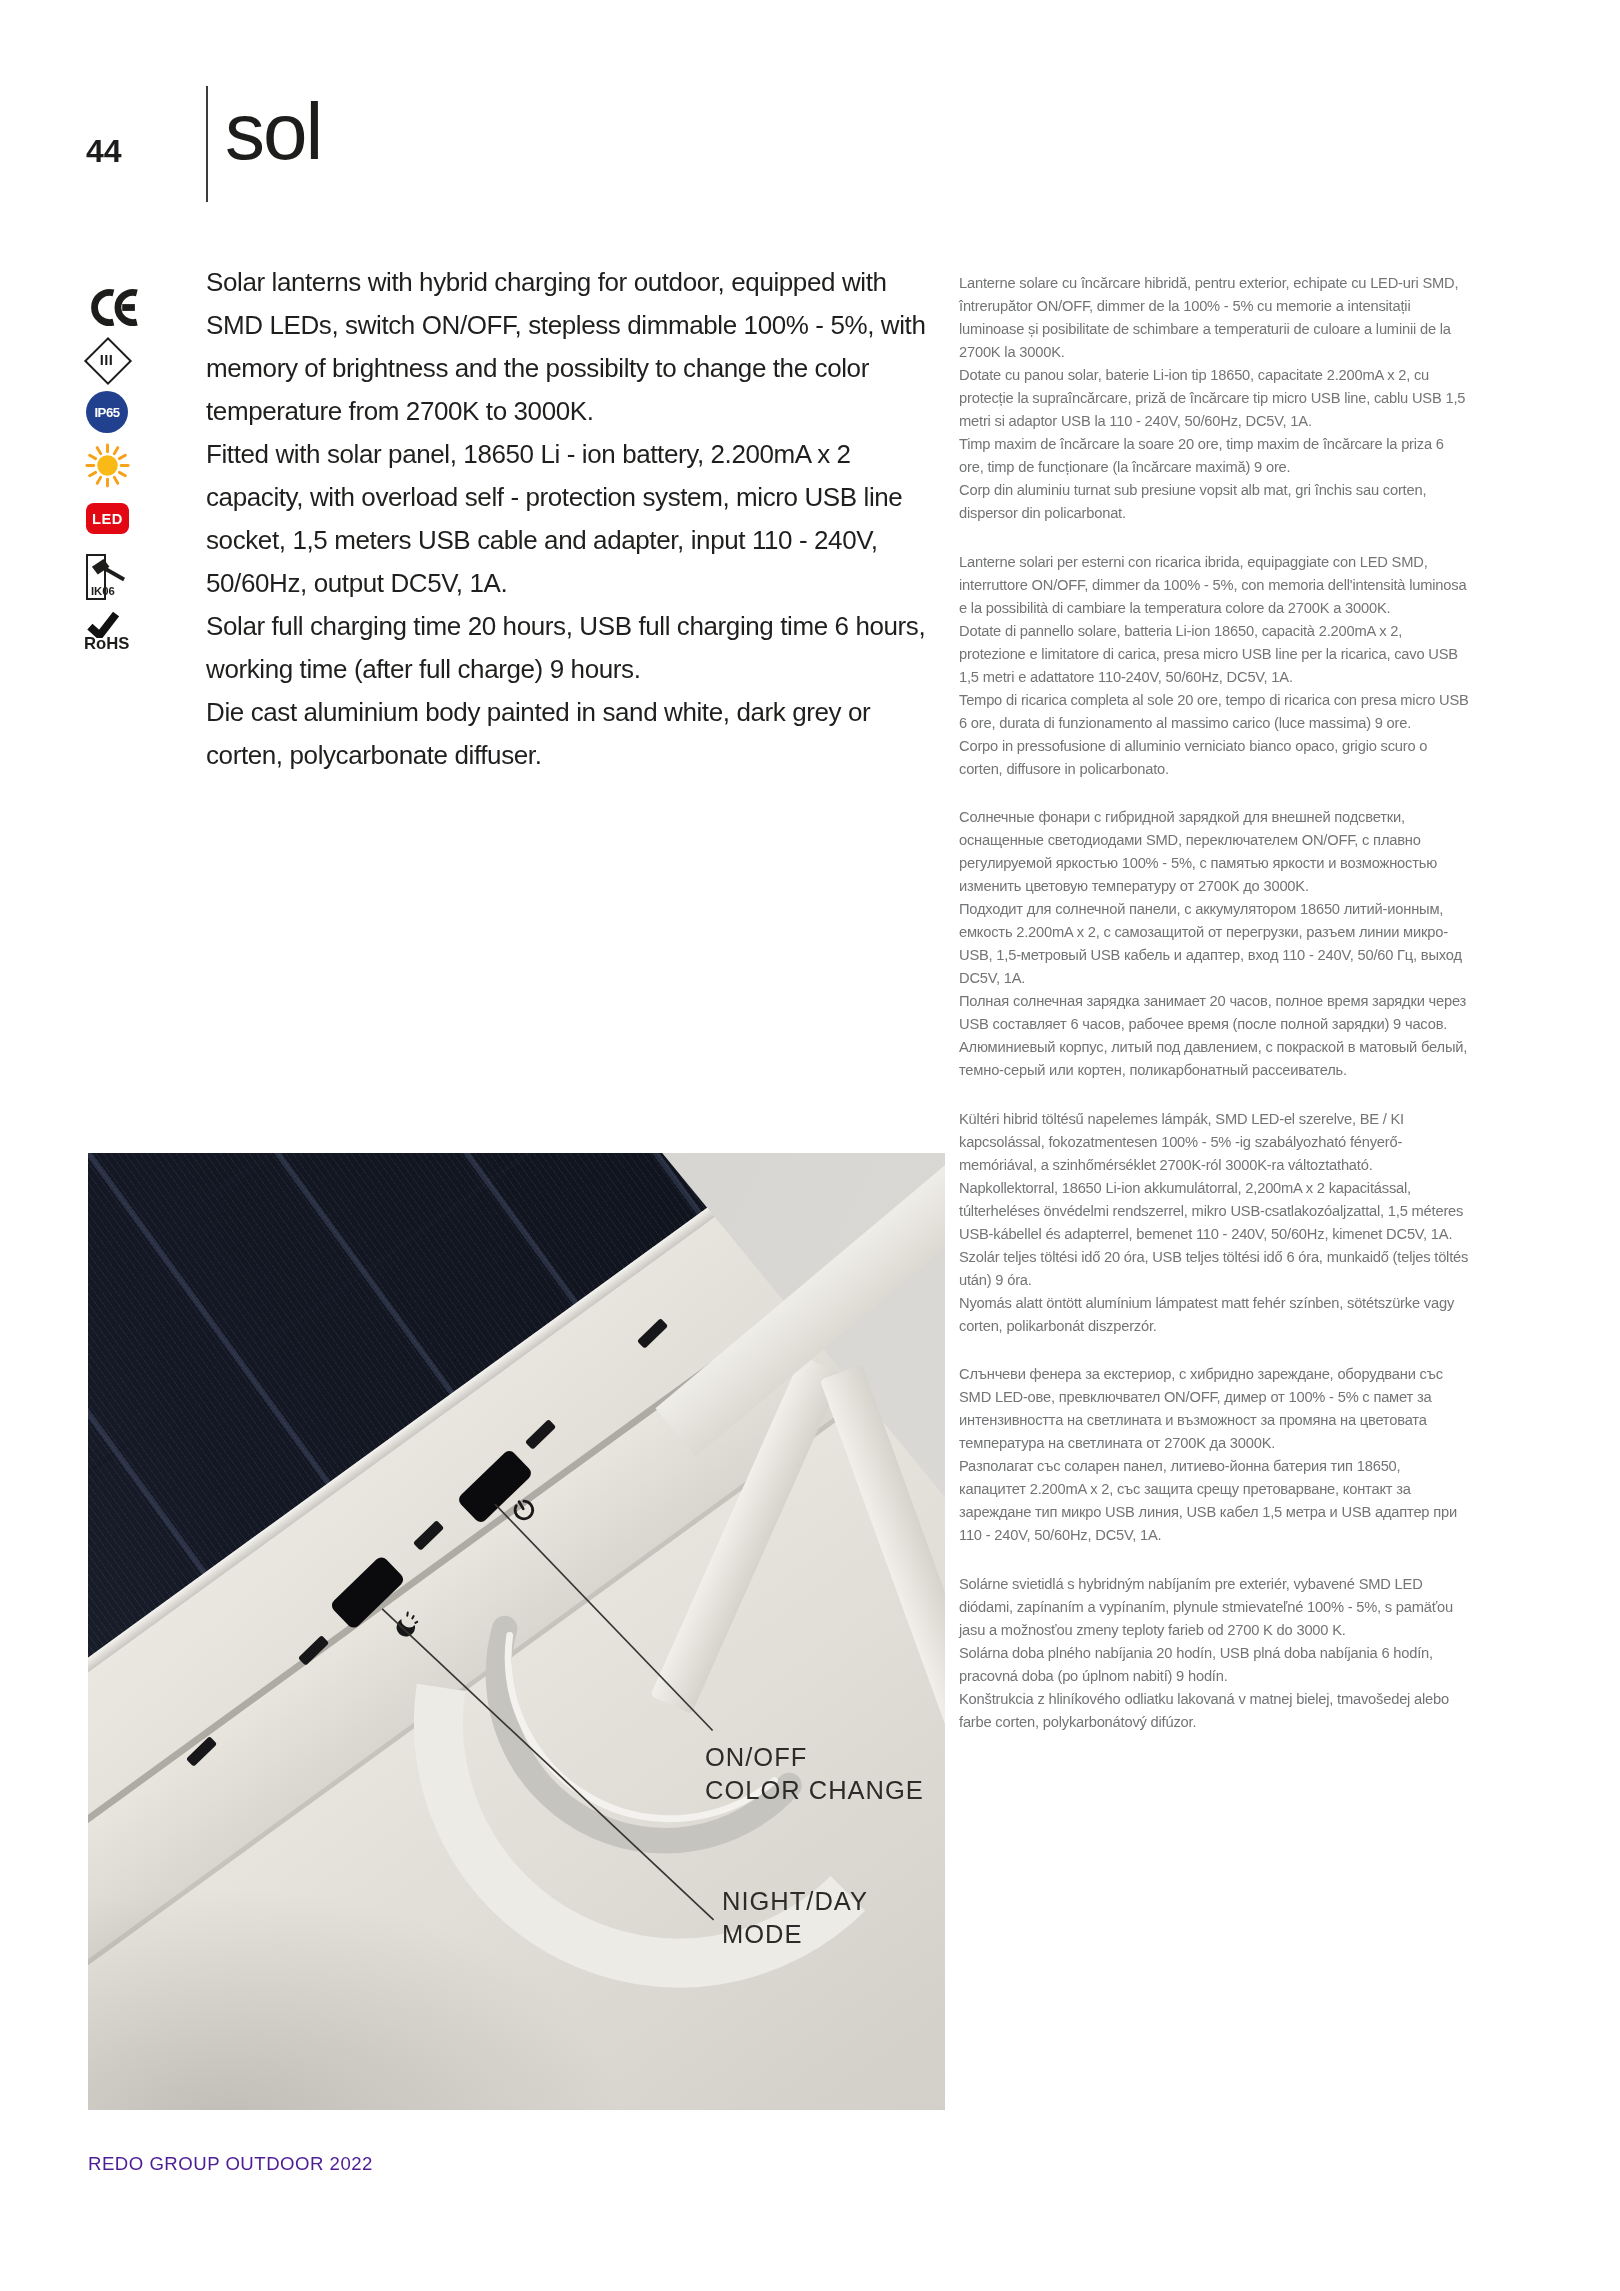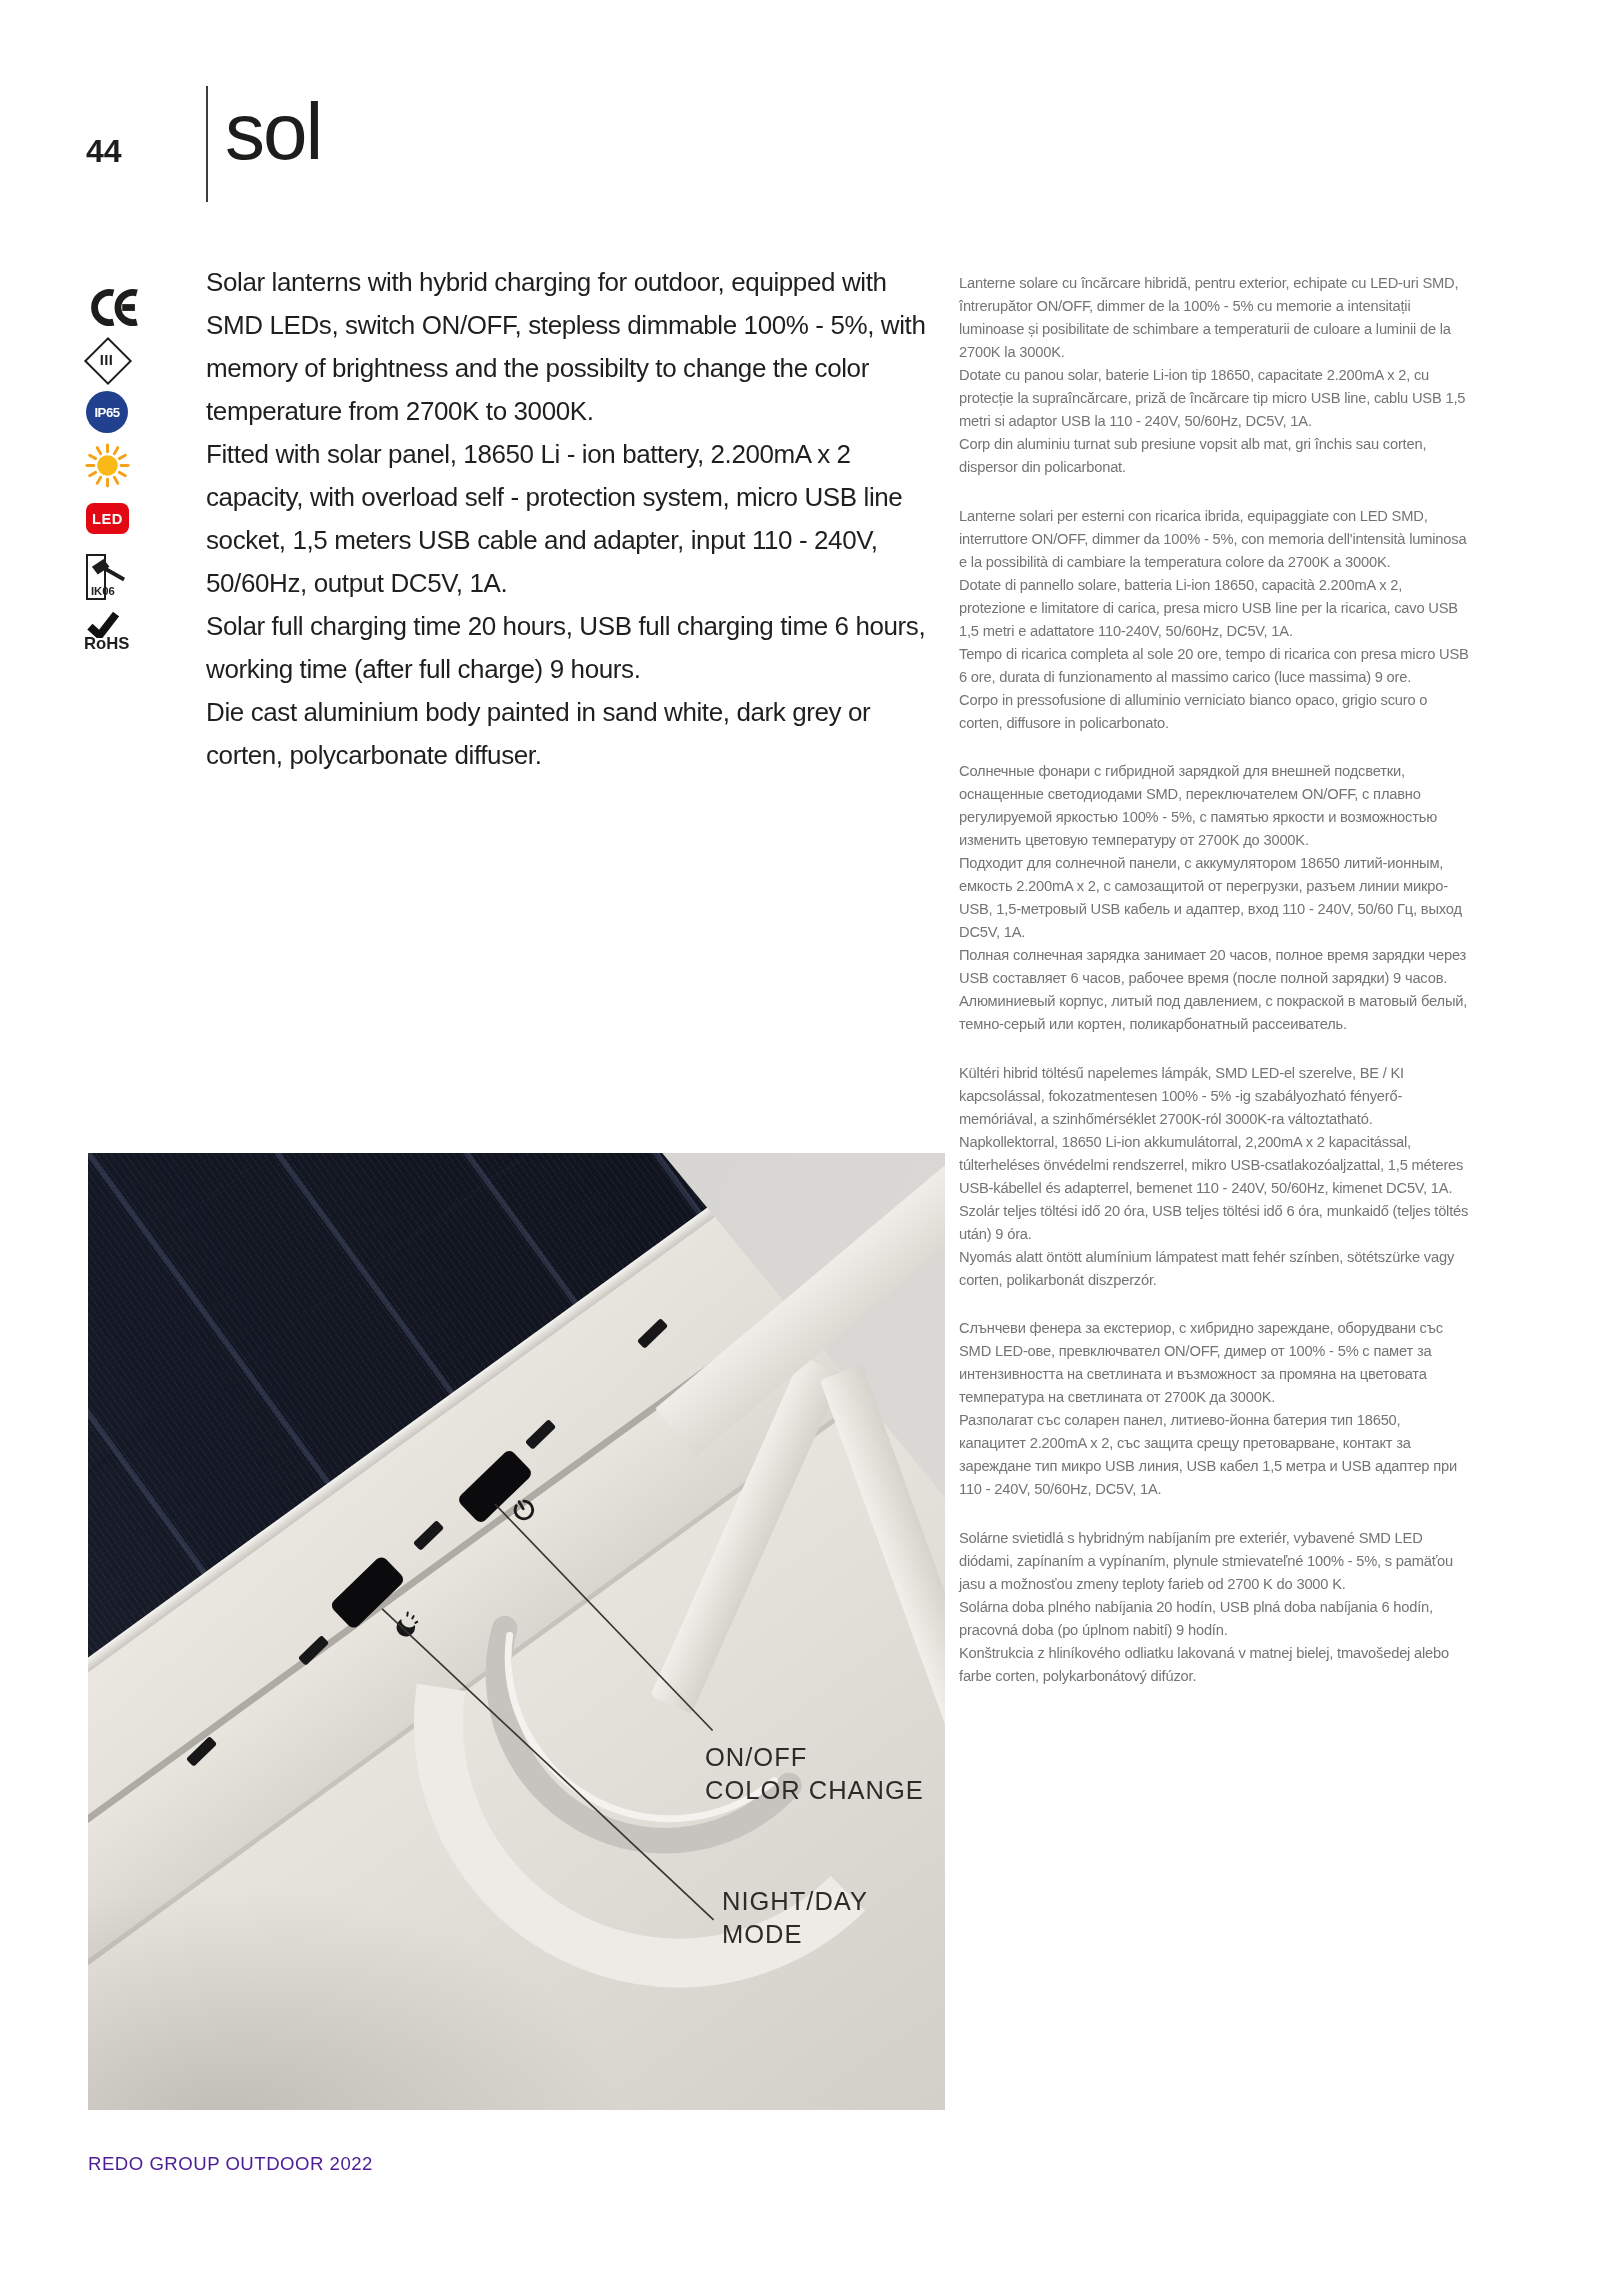--- a/index.html
+++ b/index.html
@@ -154,20 +154,21 @@
       <p>Fitted with solar panel, 18650 Li - ion battery, 2.200mA x 2 capacity, with overload self - protection system, micro USB line socket, 1,5 meters USB cable and adapter, input 110 - 240V, 50/60Hz, output DC5V, 1A.</p>
       <p>Solar full charging time 20 hours, USB full charging time 6 hours, working time (after full charge) 9 hours.</p>
       <p>Die cast aluminium body painted in sand white, dark grey or corten, polycarbonate diffuser.</p>
     </div>
 
   <div class="translations">
       <div class="lang-block">
       <div>
           <p>Lanterne solare cu încărcare hibridă, pentru exterior, echipate cu LED-uri SMD, întrerupător ON/OFF, dimmer de la 100% - 5% cu memorie a intensitații luminoase și posibilitate de schimbare a temperaturii de culoare a luminii de la 2700K la 3000K.</p>
           <p>Dotate cu panou solar, baterie Li-ion tip 18650, capacitate 2.200mA x 2, cu protecție la supraîncărcare, priză de încărcare tip micro USB line, cablu USB 1,5 metri si adaptor USB la 110 - 240V, 50/60Hz, DC5V, 1A.</p>
+          <p>Timp maxim de încărcare la soare 20 ore, timp maxim de încărcare la priza 6 ore, timp de funcționare (la încărcare maximă) 9 ore.</p>
           <p>Corp din aluminiu turnat sub presiune vopsit alb mat, gri închis sau corten, dispersor din policarbonat.</p>
         </div>
     </div>
       <div class="lang-block">
       <div>
           <p>Lanterne solari per esterni con ricarica ibrida, equipaggiate con LED SMD, interruttore ON/OFF, dimmer da 100% - 5%, con memoria dell'intensità luminosa e la possibilità di cambiare la temperatura colore da 2700K a 3000K.</p>
           <p>Dotate di pannello solare, batteria Li-ion 18650, capacità 2.200mA x 2, protezione e limitatore di carica, presa micro USB line per la ricarica, cavo USB 1,5 metri e adattatore 110-240V, 50/60Hz, DC5V, 1A.</p>
           <p>Tempo di ricarica completa al sole 20 ore, tempo di ricarica con presa micro USB 6 ore, durata di funzionamento al massimo carico (luce massima) 9 ore.</p>
           <p>Corpo in pressofusione di alluminio verniciato bianco opaco, grigio scuro o corten, diffusore in policarbonato.</p>
         </div>

